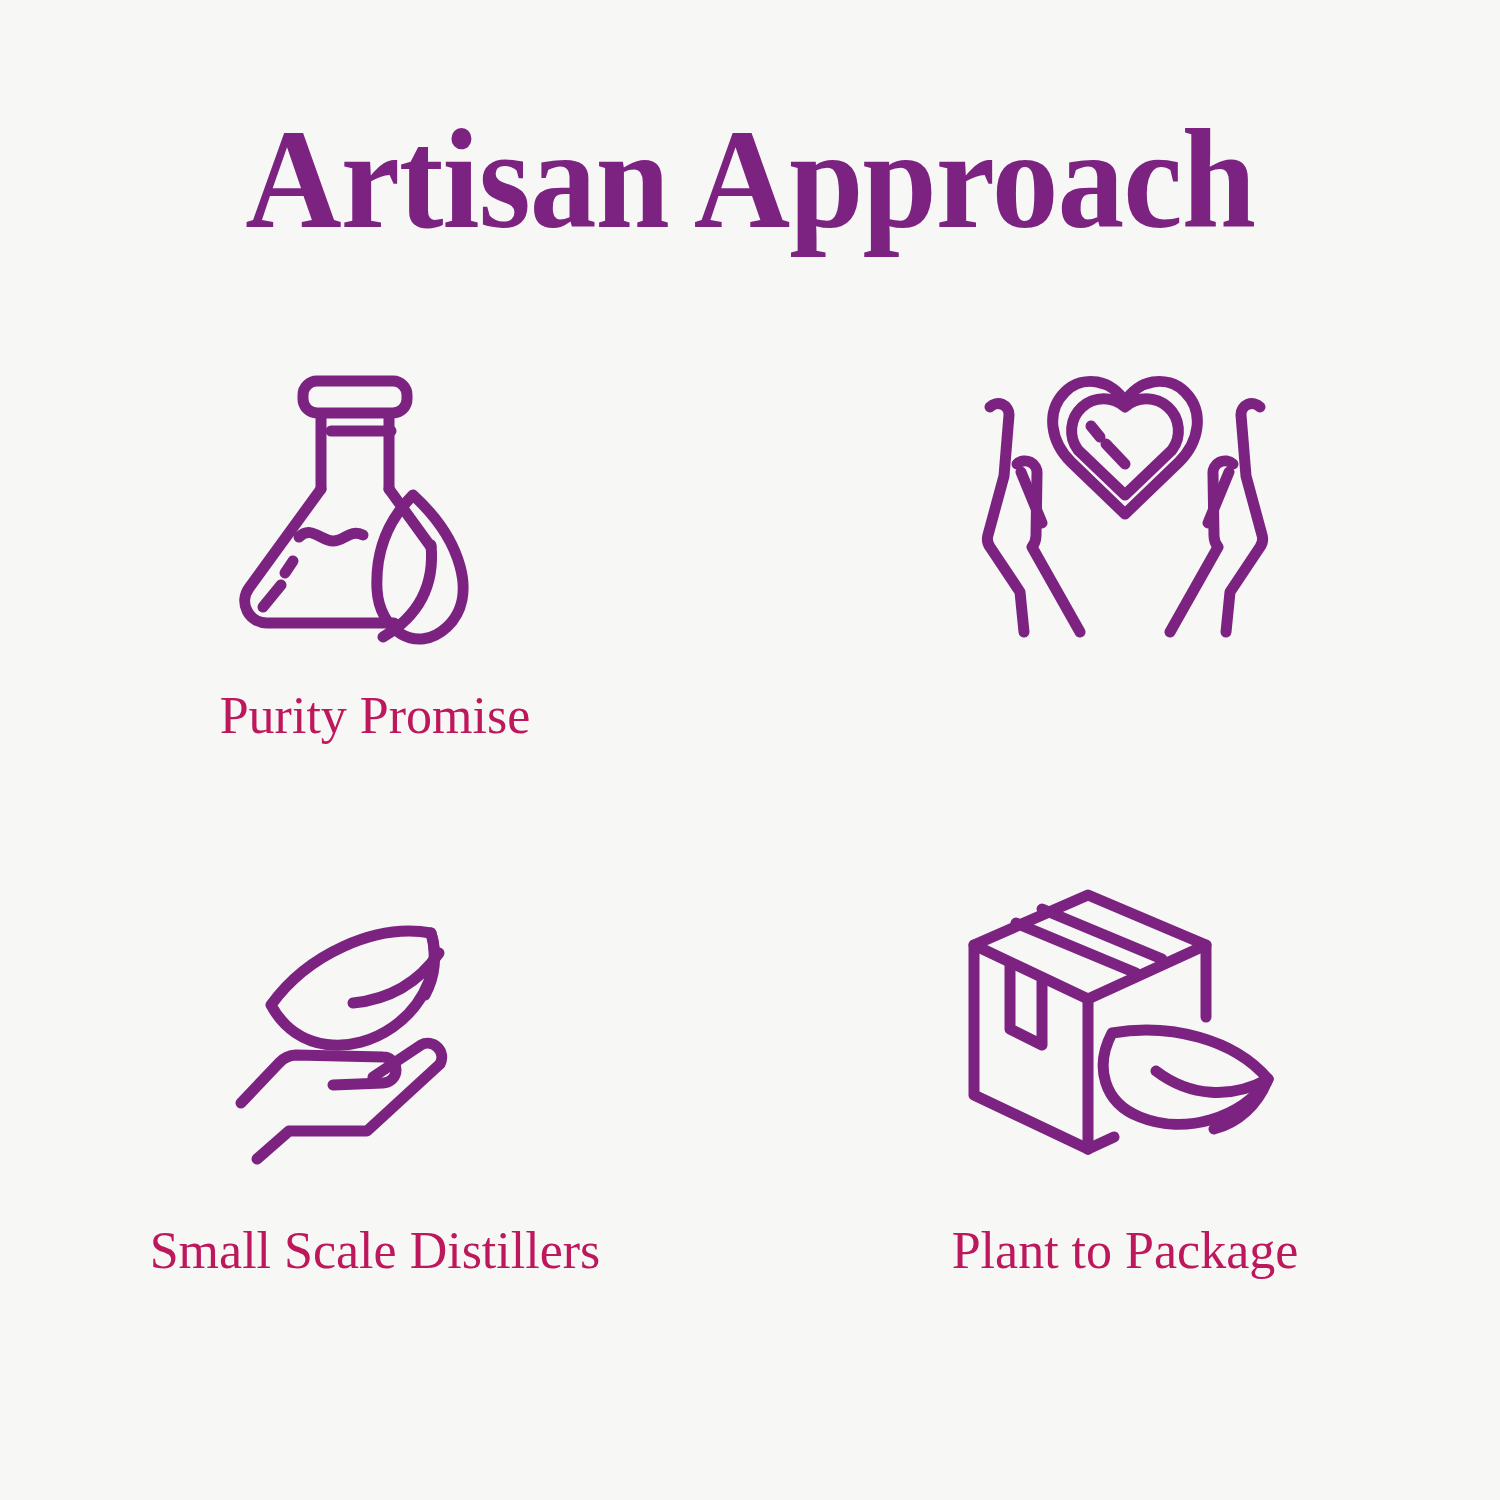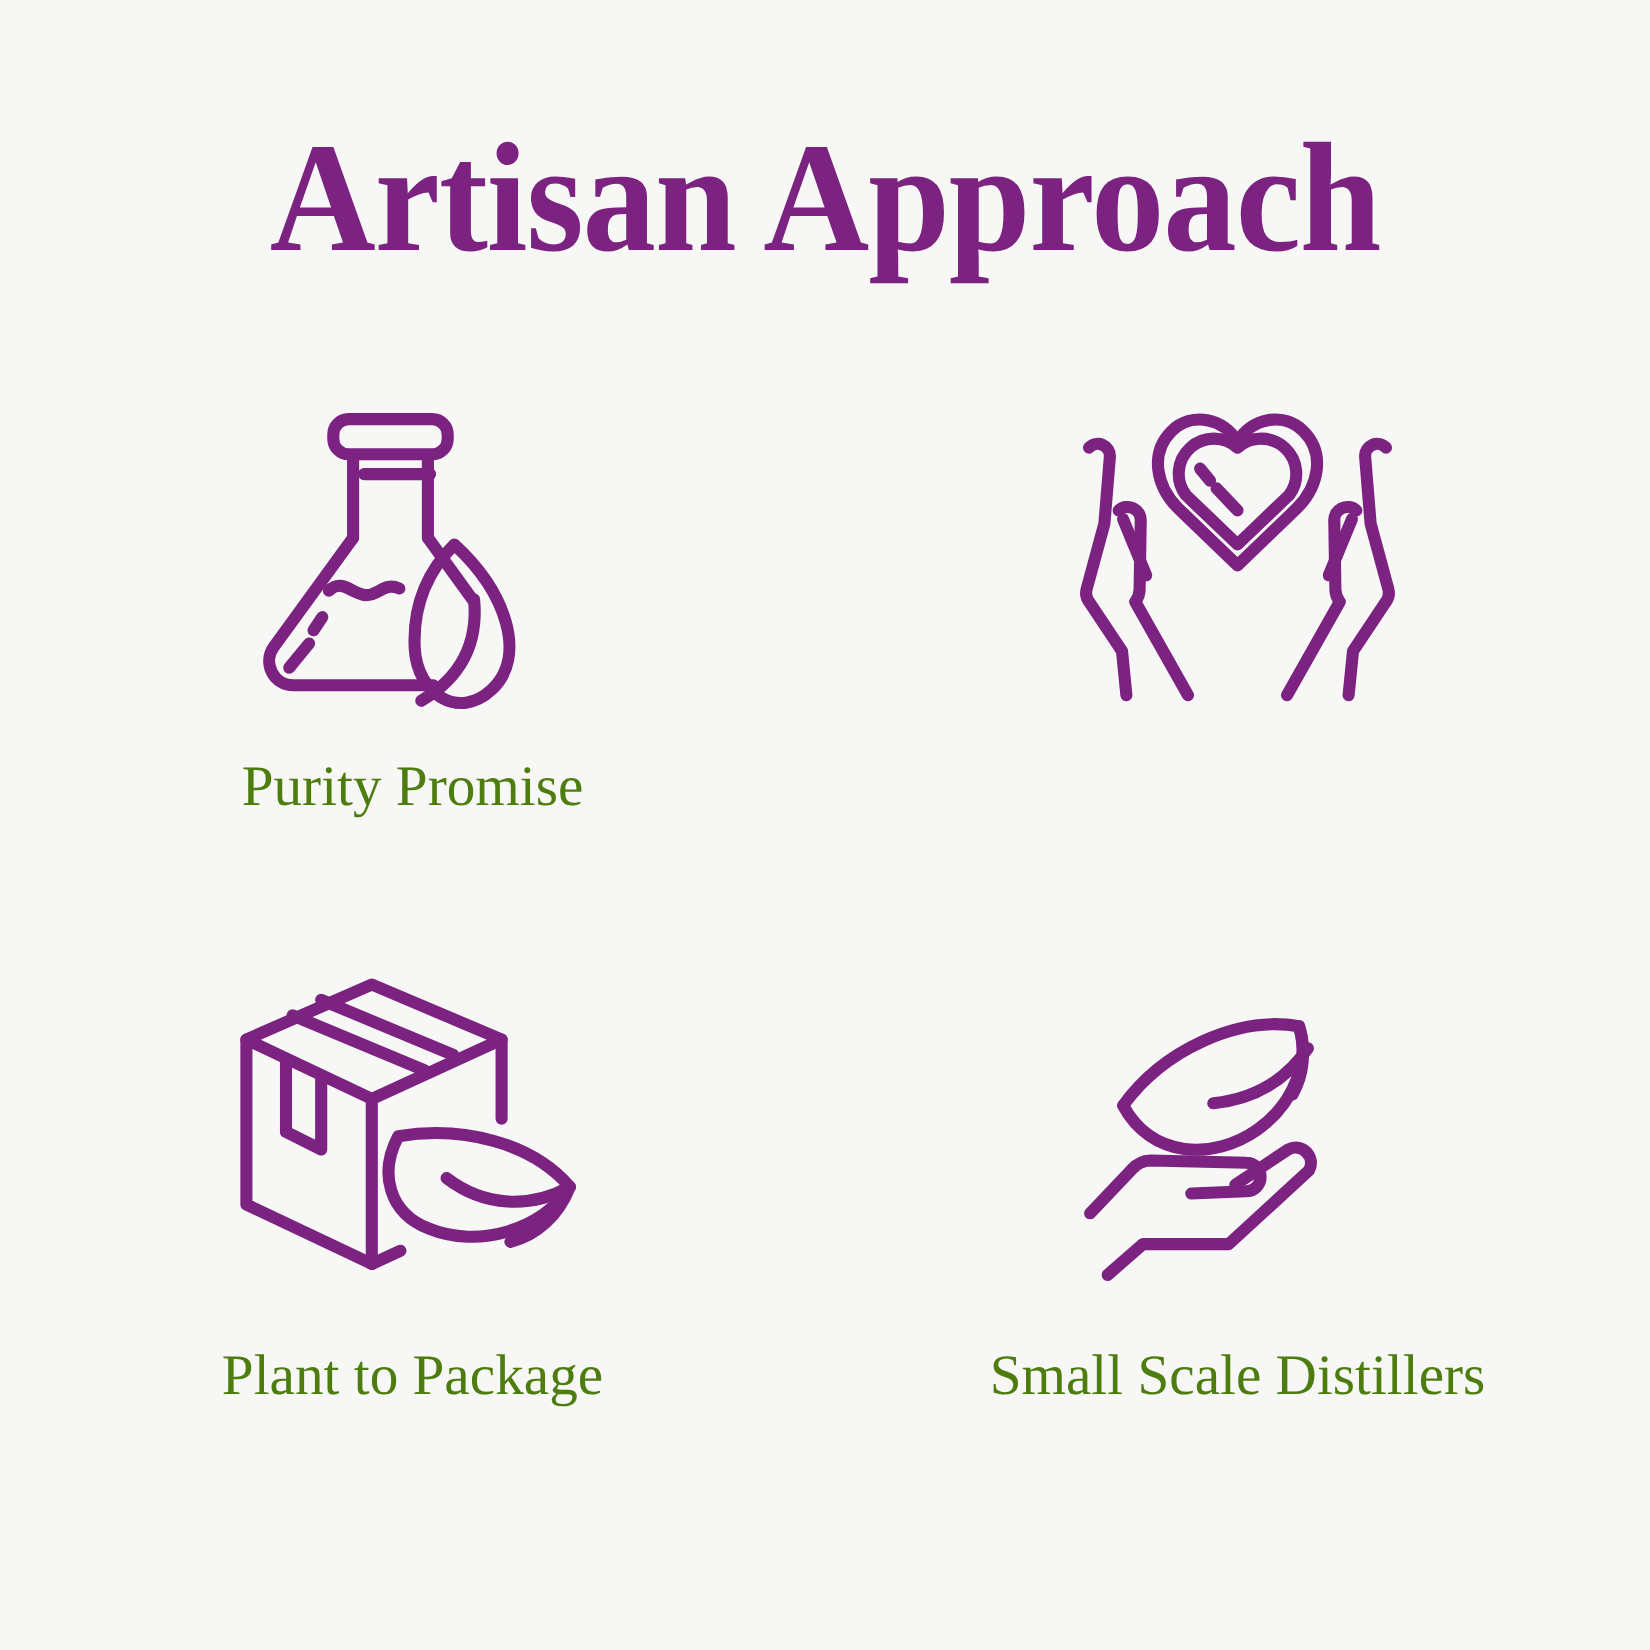--- a/index.html
+++ b/index.html
@@ -78,21 +78,21 @@
     overflow: visible;
   }
 
   .feature-label {
     margin: 0;
     padding: 0 20px;
     font-family: "Liberation Serif", "DejaVu Serif", serif;
     font-weight: normal;
     font-size: 52px;
     line-height: 1.13;
-    color: #4d7c0f;
+    color: #be185d;
     text-align: center;
     white-space: pre-line;
   }
 
   
   .feature.f-purity   .icon-box   { height: 300px; }
   .feature.f-purity   .feature-label { margin-top: 32px; }
 
   .feature.f-woman    .icon-box   { height: 300px; }
   .feature.f-woman    .feature-label { margin-top: 30px; }
@@ -169,20 +169,38 @@
 
           <path class="stroke" d="M300 47 a11 11 0 0 0 -19 8 L286 116 L302 175 a14 14 0 0 1 -2 12 L270 232 L266 272"></path>
 
           <path class="stroke" d="M273 104 a12 12 0 0 0 -20 10 L254 176 a18 18 0 0 0 4 11 L210 272"></path>
 
           <path class="stroke" d="M269 112 L248 163"></path>
         </svg>
       </div>
     </div>
 
+    <div class="feature f-small">
+      <div class="icon-box">
+        <svg width="300" height="280" viewBox="0 0 300 280" aria-hidden="true">
+
+          <path class="stroke" d="M46 118 c36 -50 104 -82 160 -72 c10 30 -4 70 -38 94 c-40 28 -96 26 -122 -22 Z"></path>
+
+          <path class="stroke" d="M206 46 c6 22 4 44 -6 62"></path>
+
+          <path class="stroke" d="M128 116 c40 -4 68 -24 86 -50"></path>
+
+          <path class="stroke" d="M16 216 L54 176 a24 24 0 0 1 17 -8 L158 170 a13 13 0 0 1 0 26 L108 198"></path>
+
+          <path class="stroke" d="M148 190 L196 158 a14 14 0 0 1 19 19 L142 244 L64 244 L32 272"></path>
+        </svg>
+      </div>
+      <p class="feature-label">Small Scale Distillers</p>
+    </div>
+
     <div class="feature f-plant">
       <div class="icon-box">
         <svg width="330" height="280" viewBox="0 0 330 280" aria-hidden="true">
 
           <path class="stroke" d="M14 58 V208 L128 262"></path>
 
           <path class="stroke" d="M14 58 L128 8 L246 58 L128 112 Z"></path>
 
           <path class="stroke" d="M246 58 V130"></path>
 
@@ -198,32 +216,14 @@
           <path class="stroke" d="M152 146 c58 -10 122 6 156 46 c-26 40 -84 56 -128 38 c-36 -14 -46 -50 -28 -84 Z"></path>
 
           <path class="stroke" d="M308 192 c-10 26 -30 44 -54 50"></path>
 
           <path class="stroke" d="M196 184 c34 26 76 28 112 8"></path>
         </svg>
       </div>
       <p class="feature-label">Plant to Package</p>
     </div>
 
-    <div class="feature f-small">
-      <div class="icon-box">
-        <svg width="300" height="280" viewBox="0 0 300 280" aria-hidden="true">
-
-          <path class="stroke" d="M46 118 c36 -50 104 -82 160 -72 c10 30 -4 70 -38 94 c-40 28 -96 26 -122 -22 Z"></path>
-
-          <path class="stroke" d="M206 46 c6 22 4 44 -6 62"></path>
-
-          <path class="stroke" d="M128 116 c40 -4 68 -24 86 -50"></path>
-
-          <path class="stroke" d="M16 216 L54 176 a24 24 0 0 1 17 -8 L158 170 a13 13 0 0 1 0 26 L108 198"></path>
-
-          <path class="stroke" d="M148 190 L196 158 a14 14 0 0 1 19 19 L142 244 L64 244 L32 272"></path>
-        </svg>
-      </div>
-      <p class="feature-label">Small Scale Distillers</p>
-    </div>
-
   </div>
 </div>
 
 </body></html>

